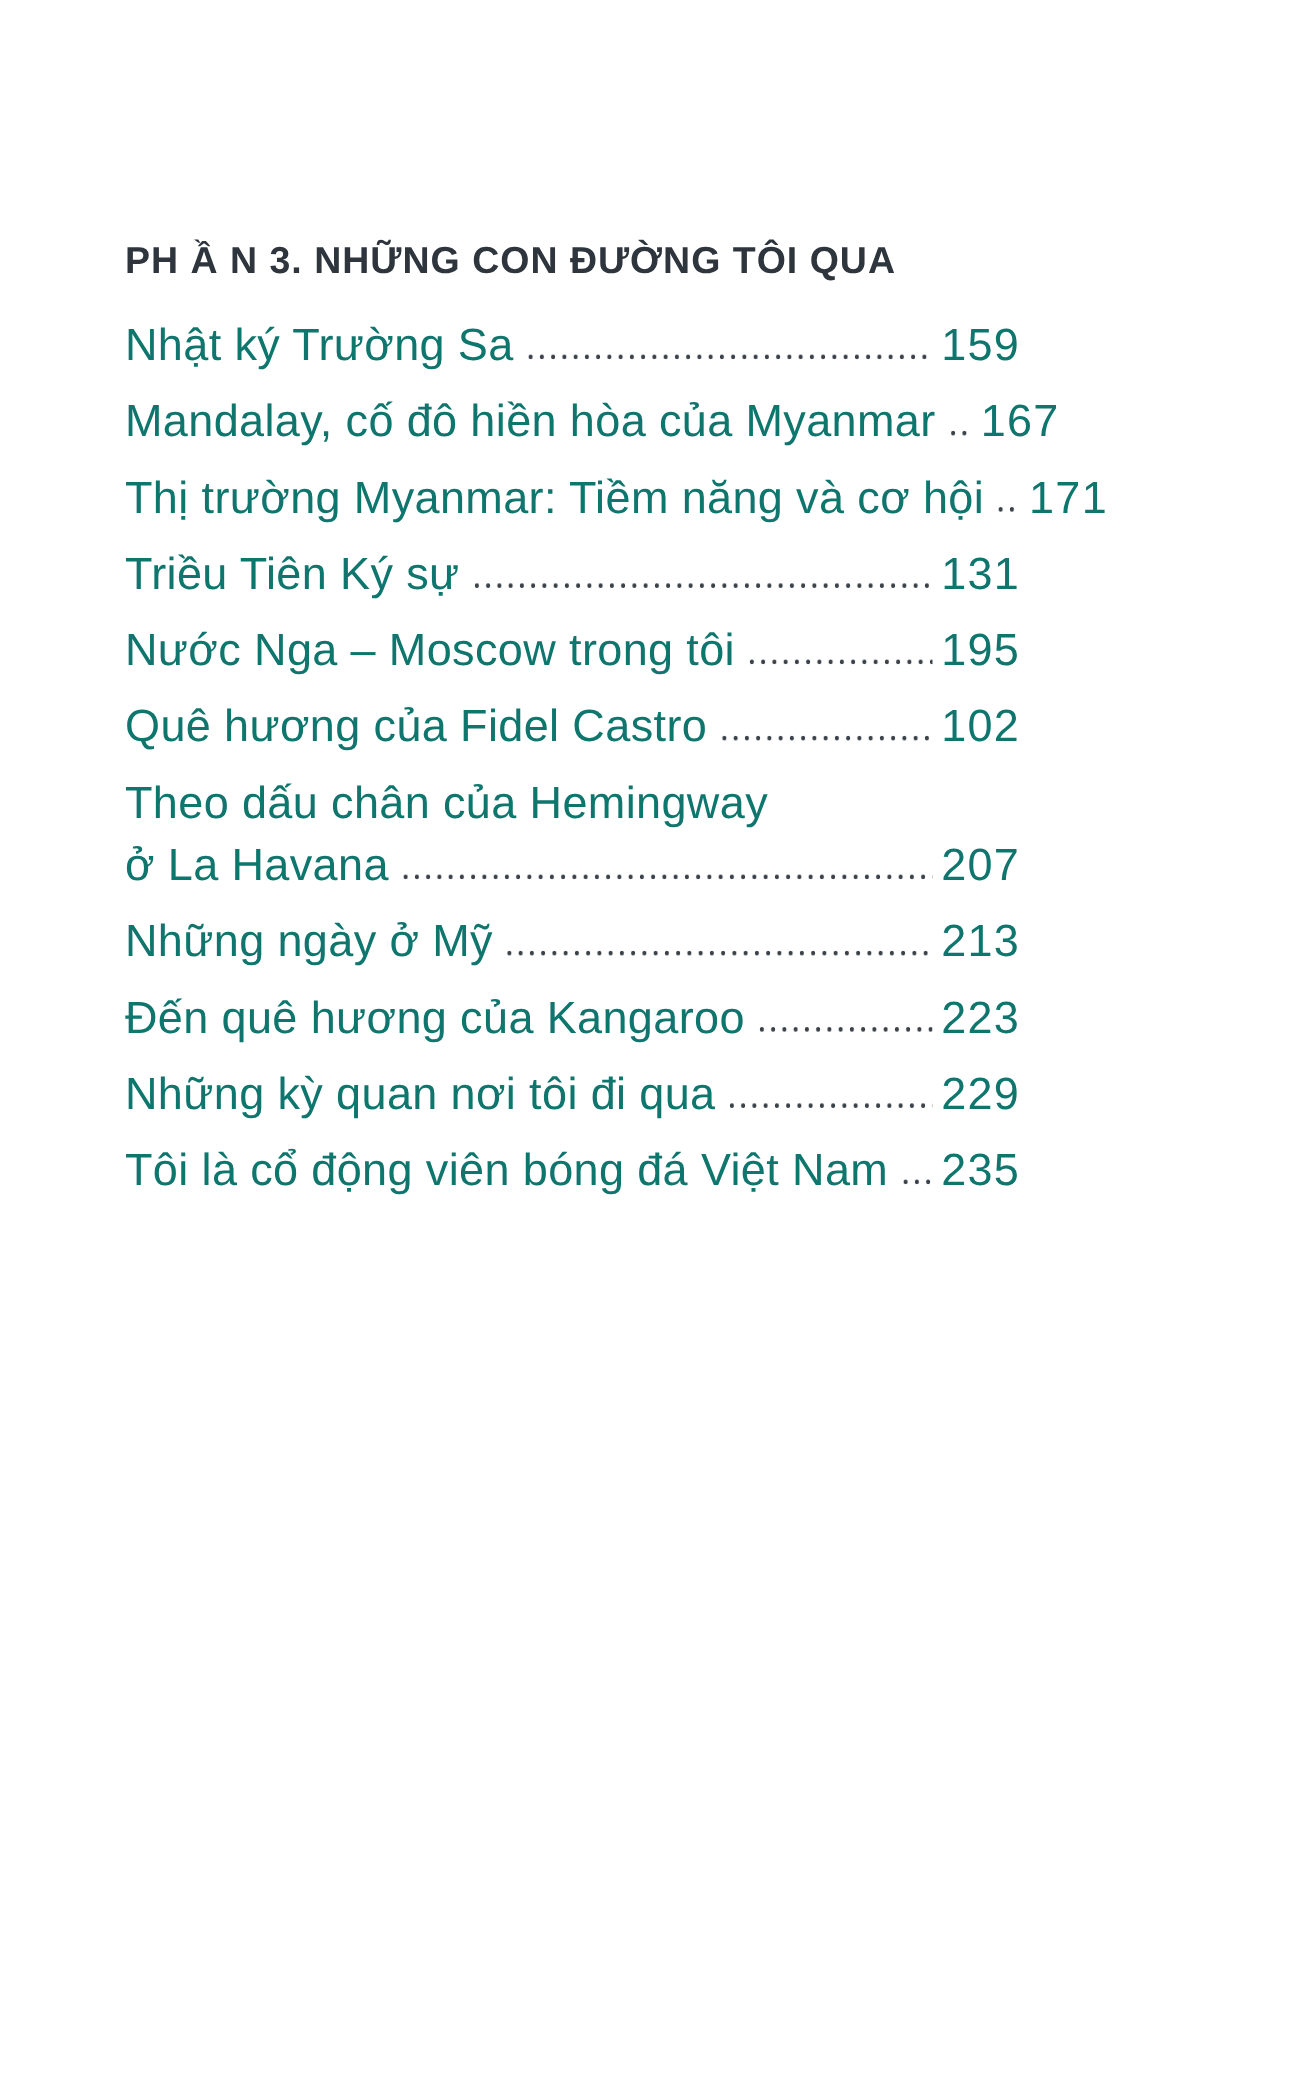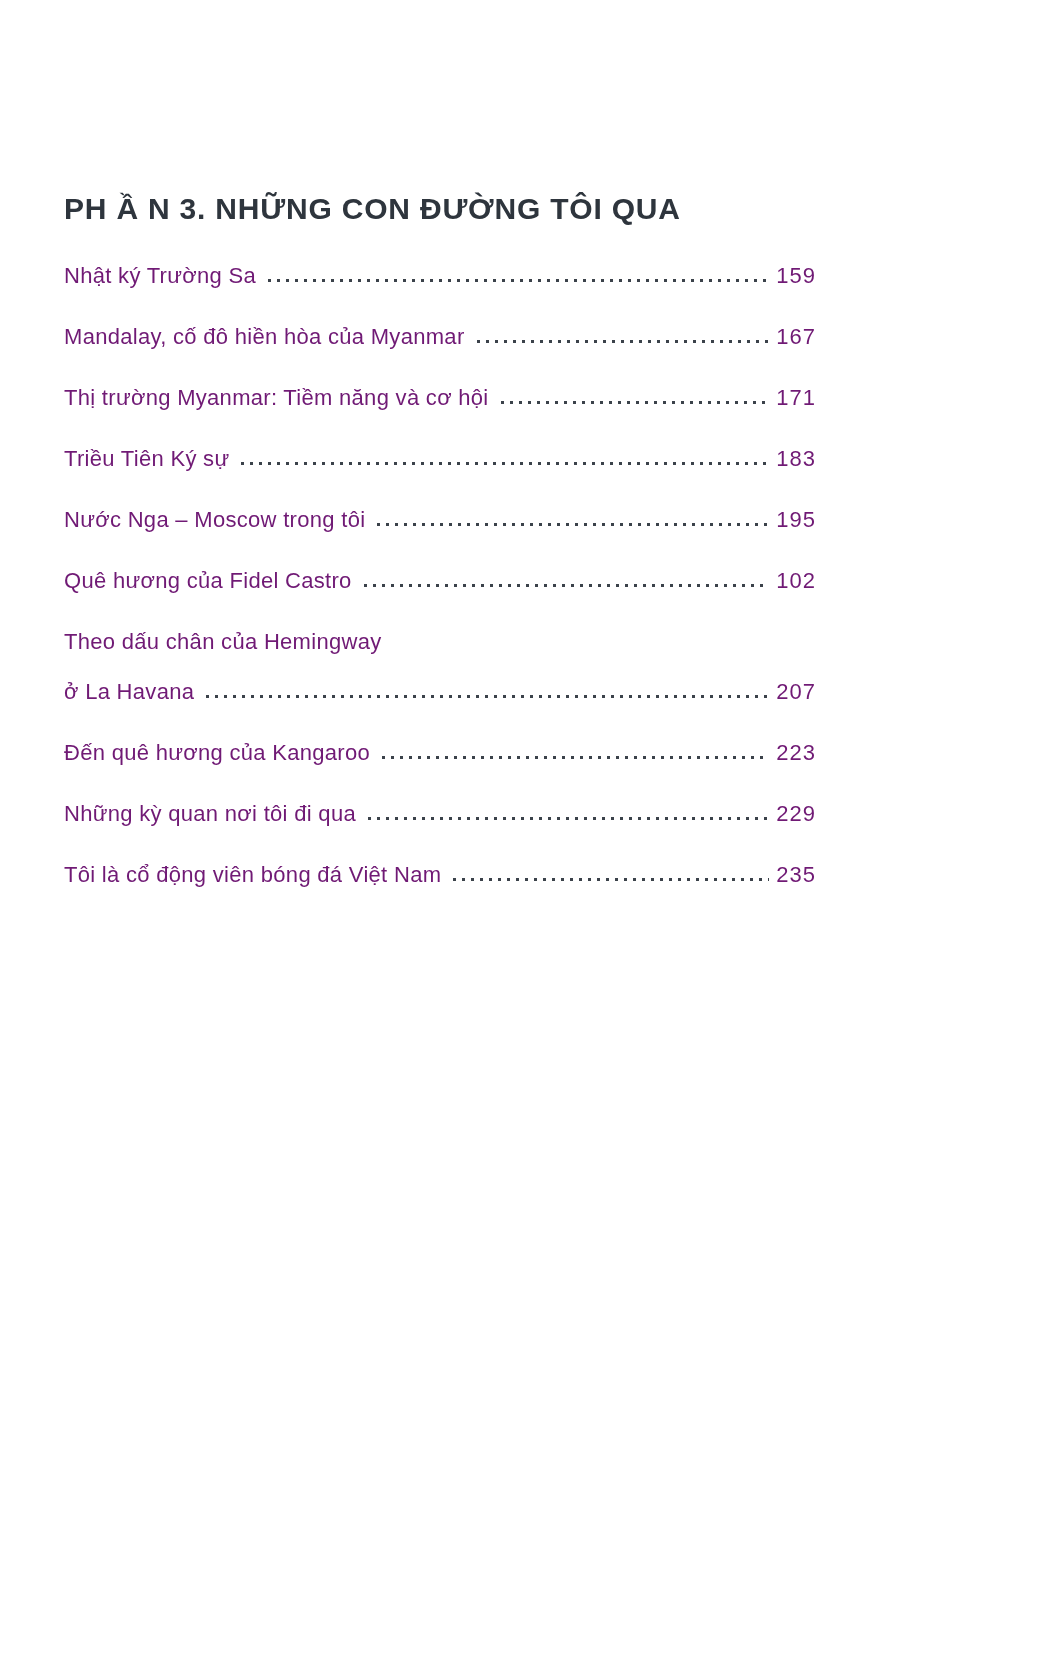--- a/index.html
+++ b/index.html
@@ -13,43 +13,43 @@
     height: 1662px;
     margin: 0 auto;
     font-family: "Liberation Sans", "DejaVu Sans", sans-serif;
     color: #333a42;
     overflow: hidden;
   }
 
   .page {
     width: 100%;
     height: 100%;
-    padding: 192px 232px 0 64px;
+    padding: 192px 232px 0 100px;
   }
 
   .section-header {
     font-size: 30px;
     font-weight: 600;
     letter-spacing: 0.8px;
     color: #2e353d;
     margin-bottom: 36px;
     white-space: nowrap;
   }
 
   .toc-list { width: 100%; }
 
   .toc-entry { margin-bottom: 33px; }
 
   .toc-line {
     display: flex;
     align-items: baseline;
-    font-size: 22px;
+    font-size: 36px;
     line-height: 28px;
     letter-spacing: 0.3px;
-    color: #701a75;
+    color: #0f766e;
   }
 
   .toc-line + .toc-line { margin-top: 22px; }
 
   .toc-title { white-space: nowrap; }
 
   .toc-leader {
     flex: 1 1 auto;
     height: 5px;
     margin: 0 7px 0 9px;
@@ -90,21 +90,21 @@
         <div class="toc-line">
           <span class="toc-title">Thị trường Myanmar: Tiềm năng và cơ hội</span>
           <span class="toc-leader"></span>
           <span class="toc-page">171</span>
         </div>
       </div>
       <div class="toc-entry">
         <div class="toc-line">
           <span class="toc-title">Triều Tiên Ký sự</span>
           <span class="toc-leader"></span>
-          <span class="toc-page">183</span>
+          <span class="toc-page">131</span>
         </div>
       </div>
       <div class="toc-entry">
         <div class="toc-line">
           <span class="toc-title">Nước Nga – Moscow trong tôi</span>
           <span class="toc-leader"></span>
           <span class="toc-page">195</span>
         </div>
       </div>
       <div class="toc-entry">
@@ -119,20 +119,27 @@
           <span class="toc-title">Theo dấu chân của Hemingway</span>
         </div>
         <div class="toc-line">
           <span class="toc-title">ở  La Havana</span>
           <span class="toc-leader"></span>
           <span class="toc-page">207</span>
         </div>
       </div>
       <div class="toc-entry">
         <div class="toc-line">
+          <span class="toc-title">Những ngày ở Mỹ</span>
+          <span class="toc-leader"></span>
+          <span class="toc-page">213</span>
+        </div>
+      </div>
+      <div class="toc-entry">
+        <div class="toc-line">
           <span class="toc-title">Đến quê hương của Kangaroo</span>
           <span class="toc-leader"></span>
           <span class="toc-page">223</span>
         </div>
       </div>
       <div class="toc-entry">
         <div class="toc-line">
           <span class="toc-title">Những kỳ quan nơi tôi đi qua</span>
           <span class="toc-leader"></span>
           <span class="toc-page">229</span>

